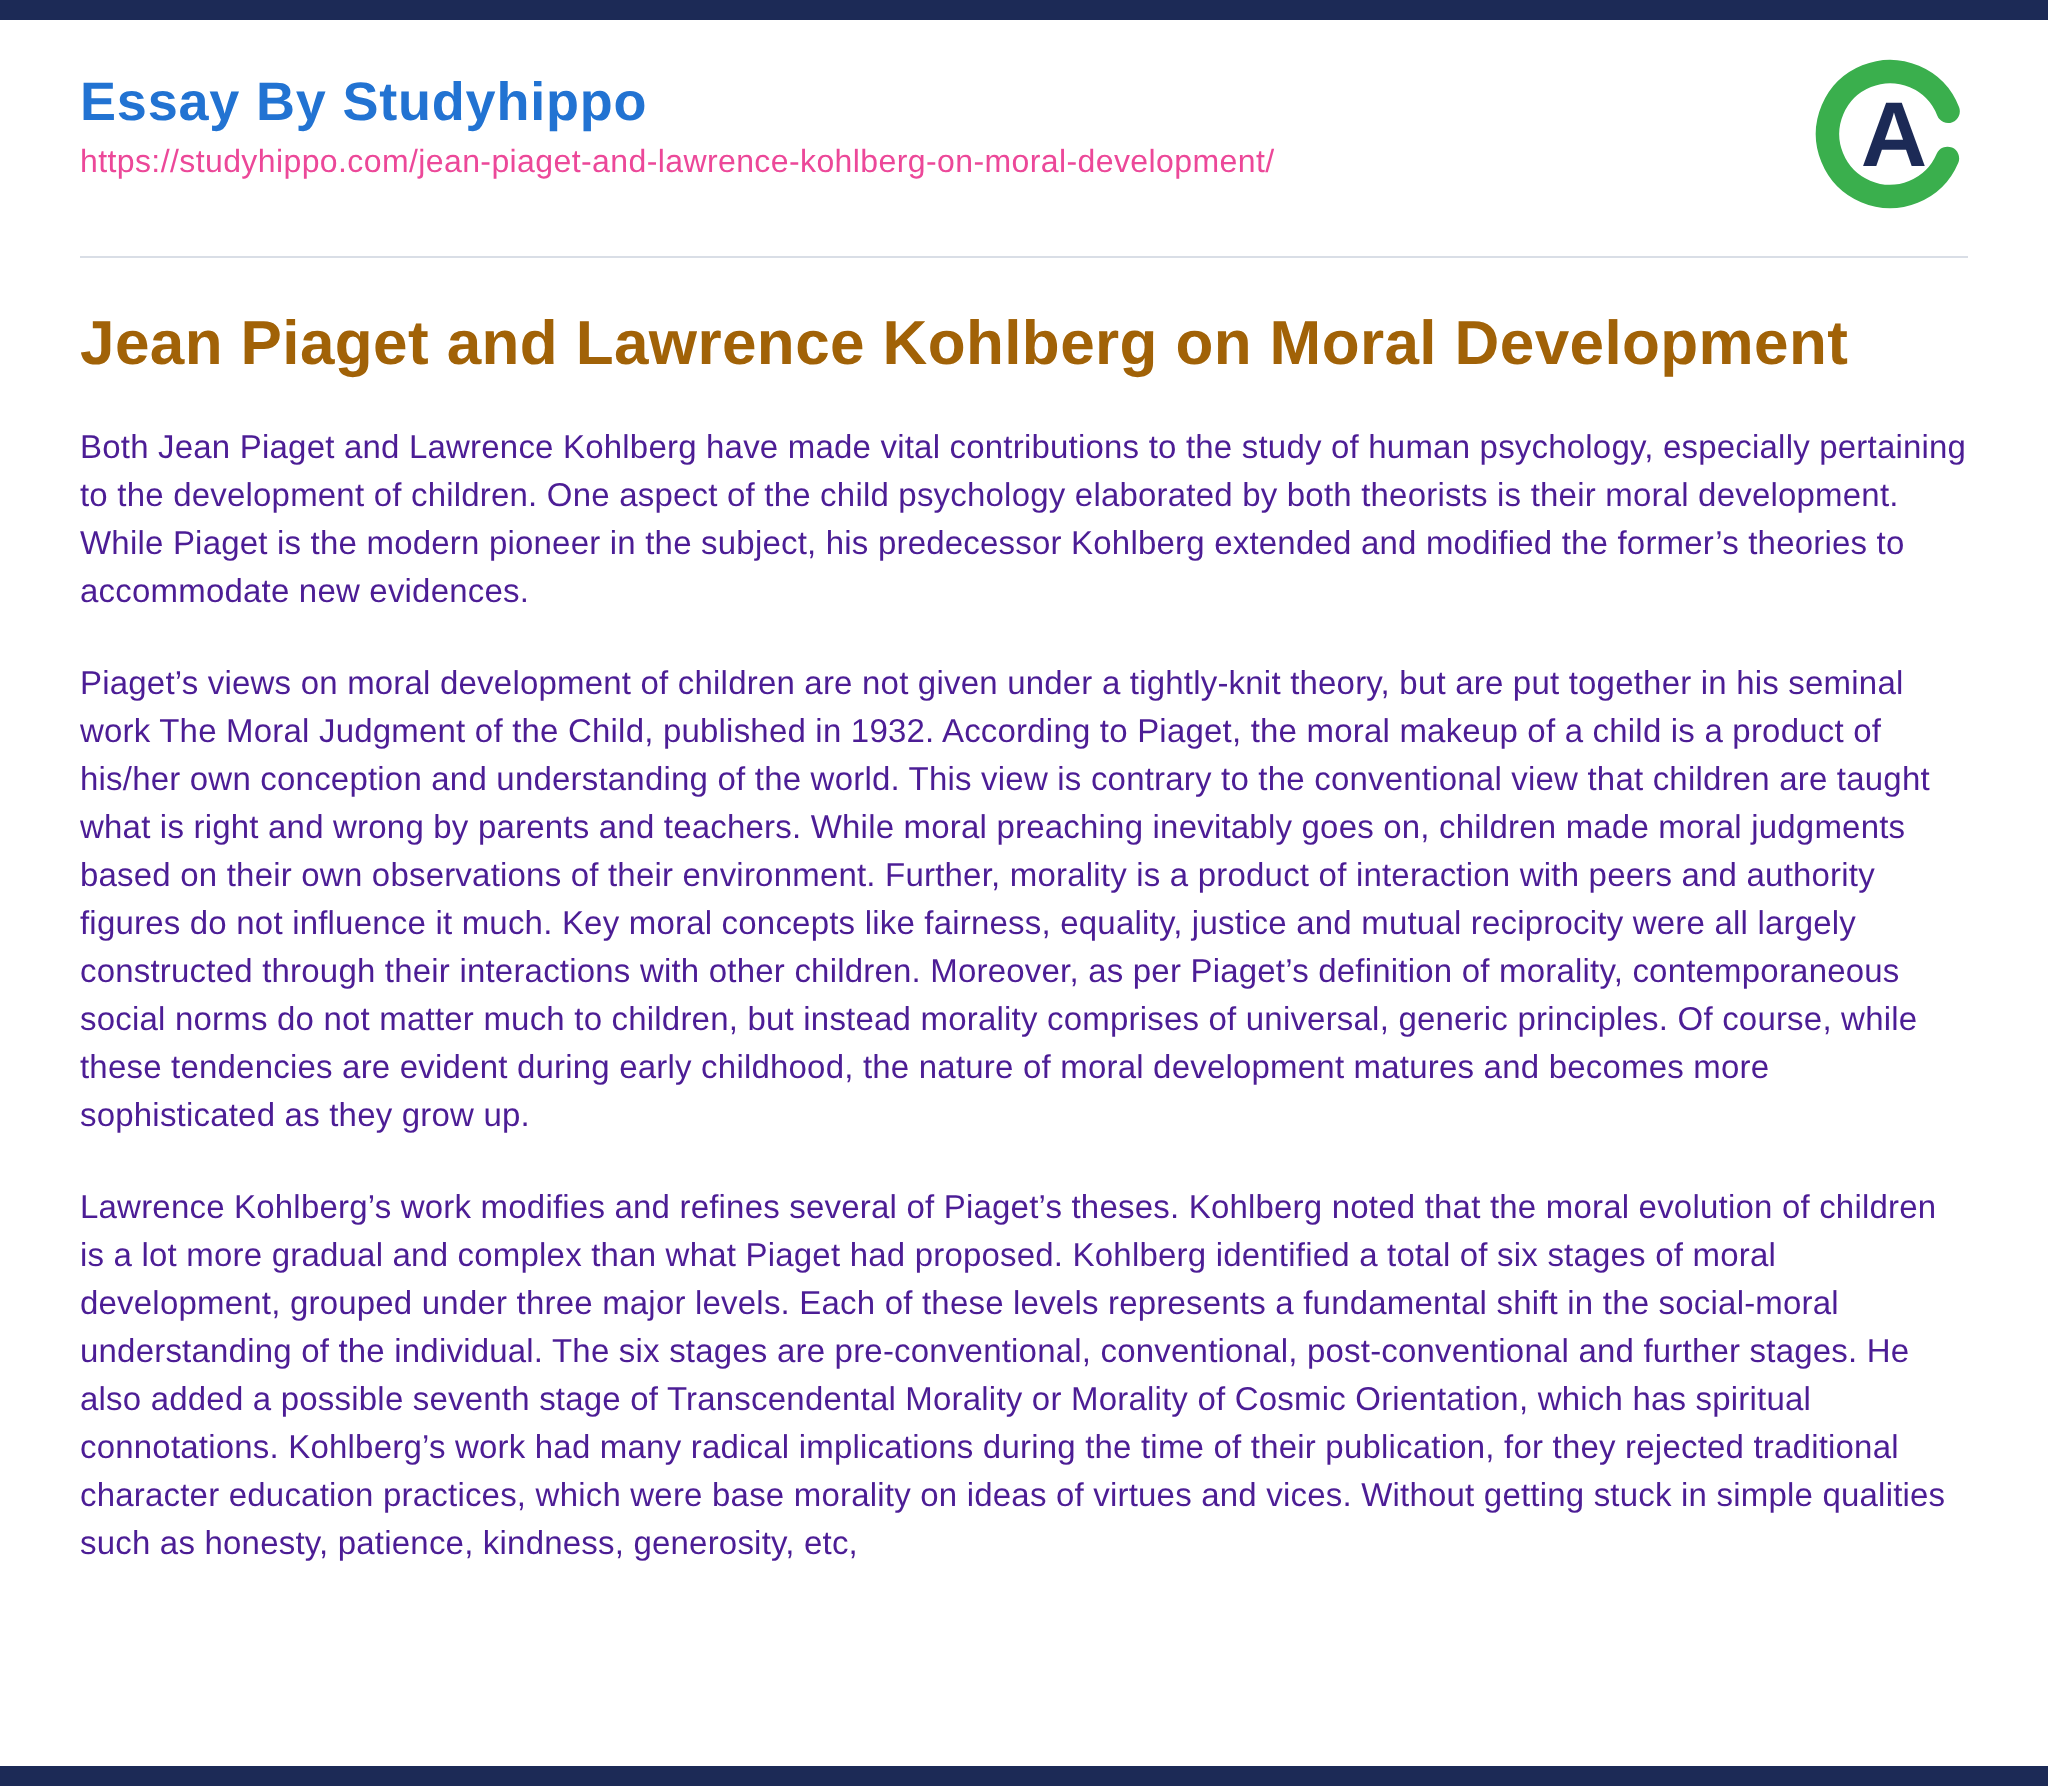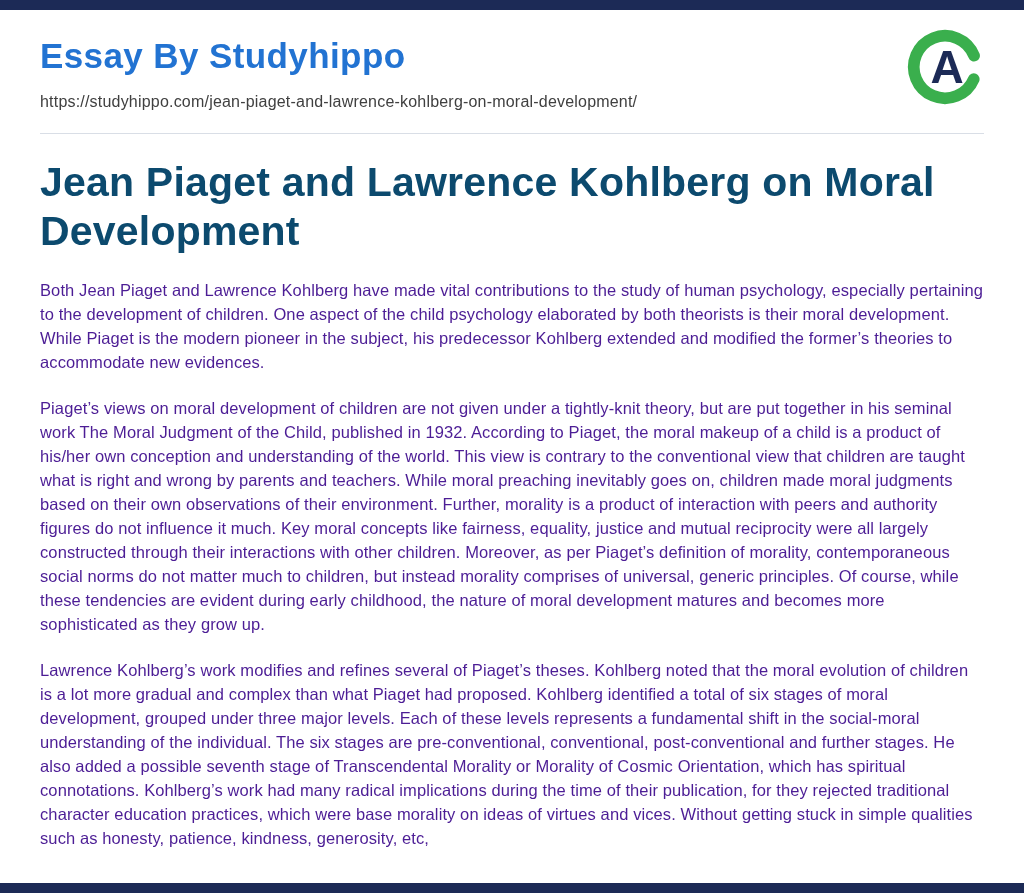--- a/index.html
+++ b/index.html
@@ -22,28 +22,28 @@
   .accent-bar.bottom { bottom: 0; }
 
   header.page-header {
     display: flex;
     justify-content: space-between;
     align-items: flex-start;
     padding: 36px 40px 0 40px;
   }
   .brand {
     color: #2273d2;
-    font-size: 35px;
+    font-size: 27px;
     font-weight: 700;
     letter-spacing: 0.4px;
   }
   .essay-url {
     display: inline-block;
-    margin-top: 17px;
-    color: #404040;
+    margin-top: 6px;
+    color: #ec4899;
     font-size: 16px;
     text-decoration: none;
     letter-spacing: 0.2px;
     cursor: pointer;
   }
   .logo {
     width: 78px;
     height: 78px;
     position: relative;
     margin-top: -8px;
@@ -62,22 +62,22 @@
     padding-left: 4px;
   }
   .divider {
     border: none;
     border-top: 1px solid #d9dee6;
     margin: 22px 40px 0 40px;
   }
   main.article { padding: 0 40px; }
   h1.essay-title {
     margin-top: 24px;
-    color: #0c4a6e;
-    font-size: 41px;
+    color: #a16207;
+    font-size: 31px;
     line-height: 1.2;
     font-weight: 700;
     letter-spacing: 0.2px;
     max-width: 920px;
   }
   p.essay-paragraph {
     margin-top: 22px;
     color: #4c1d95;
     font-size: 16.5px;
     line-height: 24px;

